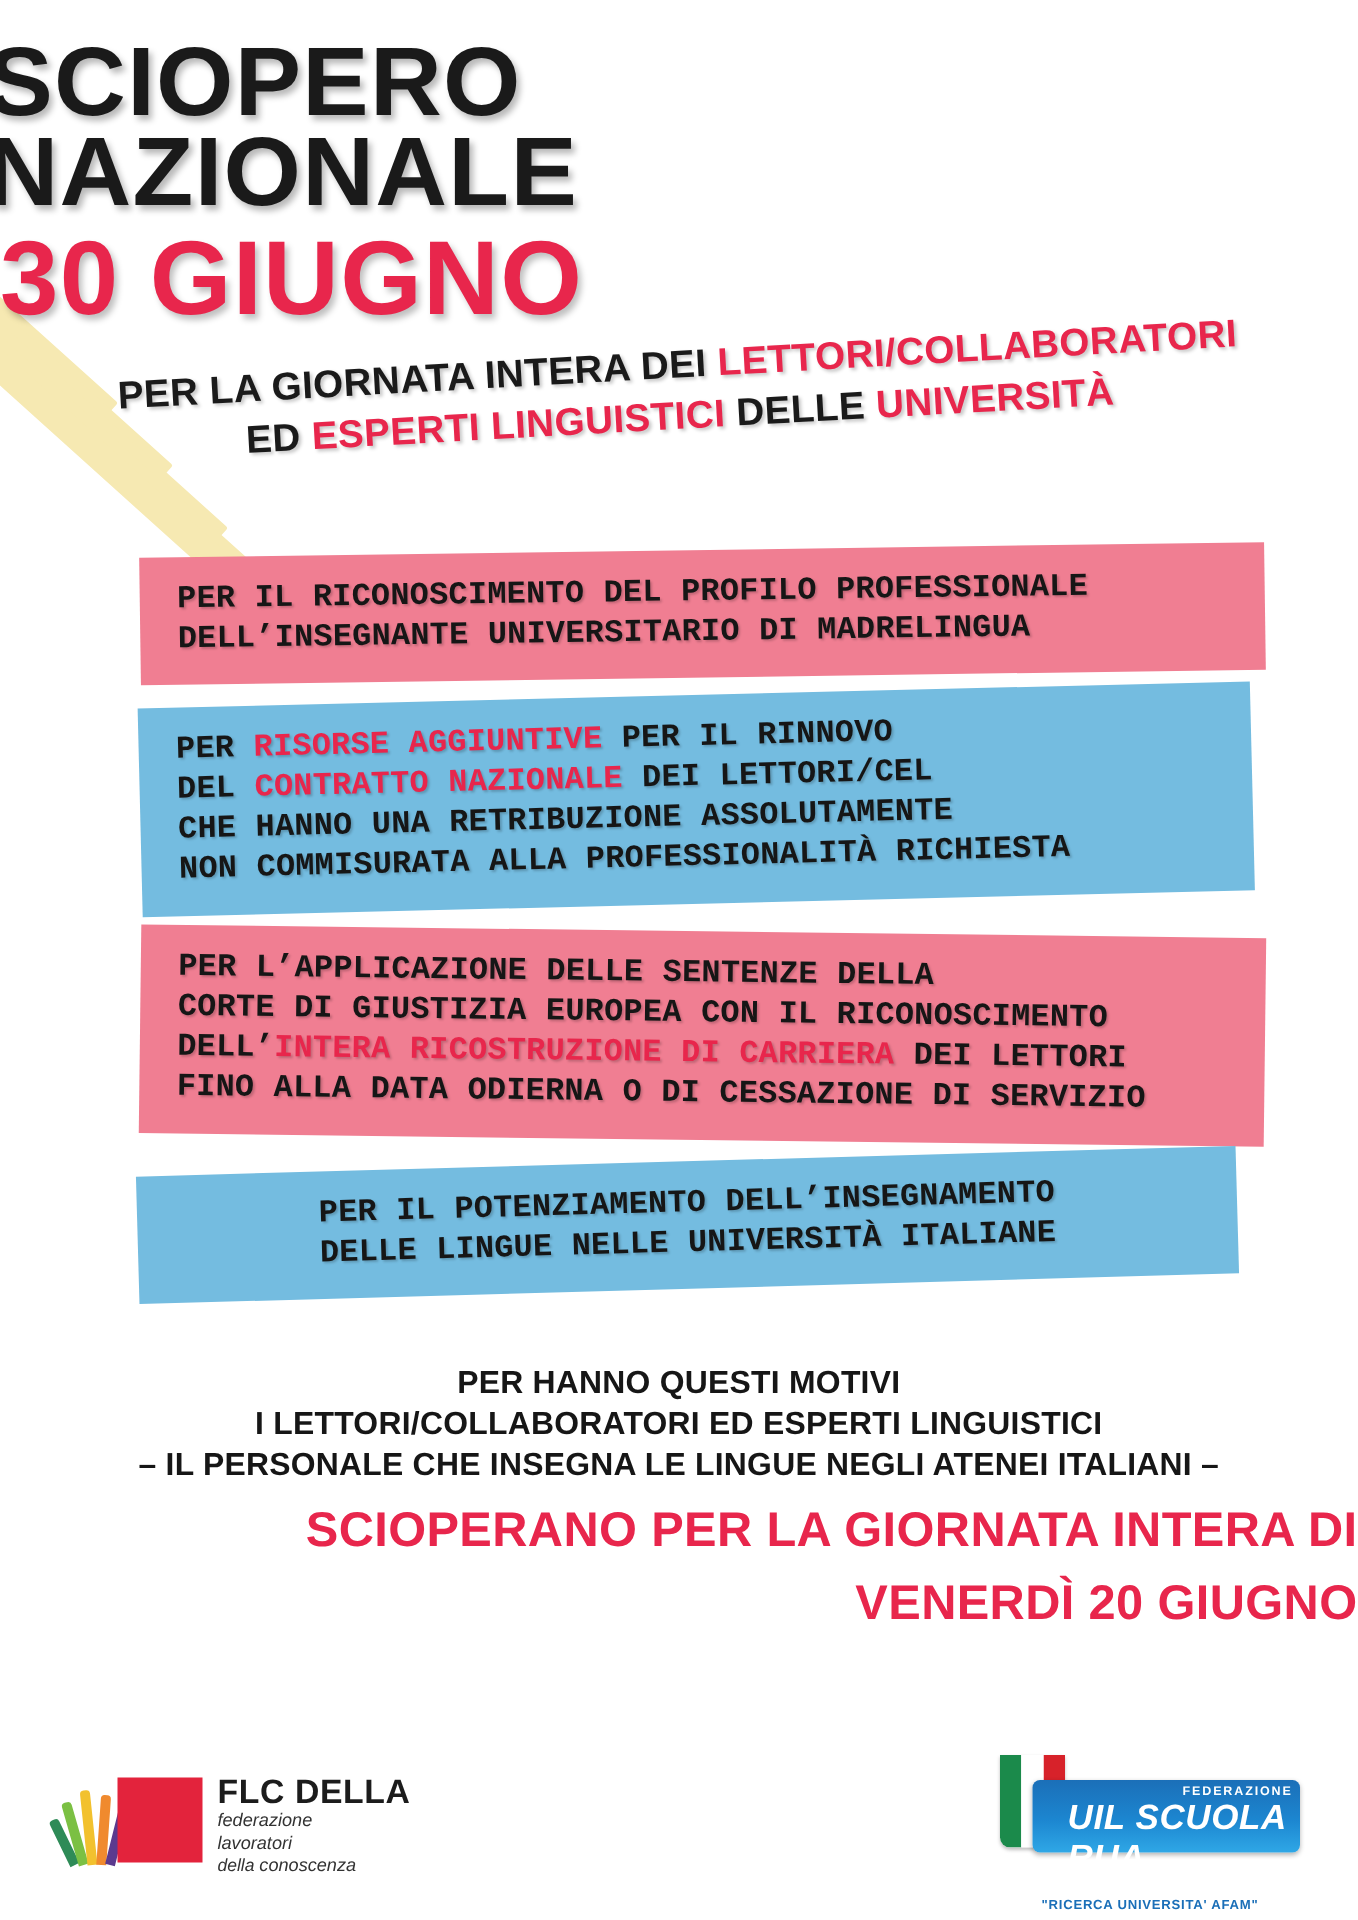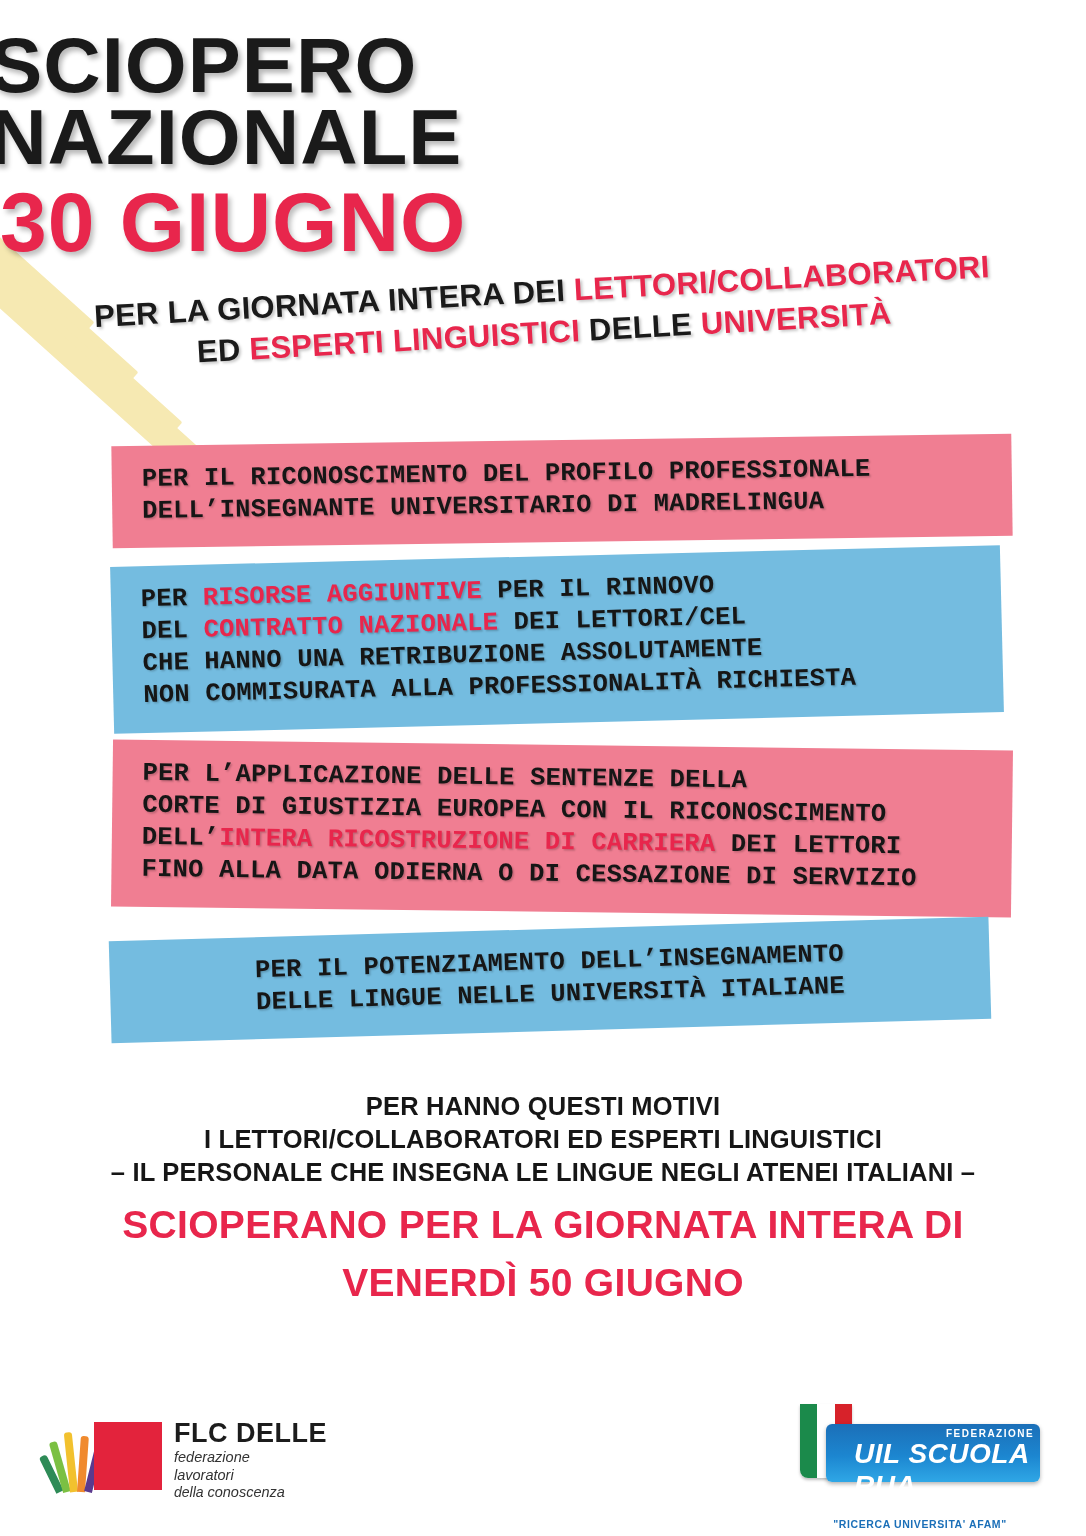--- a/index.html
+++ b/index.html
@@ -160,20 +160,21 @@
     letter-spacing: 0.2px;
   }
   .closing .big {
     display: block;
     font-size: 39px;
     font-weight: bold;
     color: #E8264C;
     line-height: 1.12;
     letter-spacing: 0.3px;
     margin-top: 14px;
+    text-align: right;
   }
 
   
   .logo-flc {
     position: absolute;
     left: 56px;
     top: 1408px;
     width: 280px;
     height: 100px;
   }
@@ -339,34 +340,34 @@
       </p>
     </div>
 
   </div>
 
   <div class="closing">
     <span class="c">PER HANNO QUESTI MOTIVI</span>
     <span class="c">I LETTORI/COLLABORATORI ED ESPERTI LINGUISTICI</span>
     <span class="c">– IL PERSONALE CHE INSEGNA LE LINGUE NEGLI ATENEI ITALIANI –</span>
     <span class="big">SCIOPERANO PER LA GIORNATA INTERA DI</span>
-    <span class="big">VENERDÌ 50 GIUGNO</span>
+    <span class="big">VENERDÌ 20 GIUGNO</span>
   </div>
 
   <div class="logo-flc">
     <div class="flc-fan">
       <i style="left:0px;  height:40px; background:#2E8B57; transform:rotate(-26deg);"></i>
       <i style="left:7px;  height:52px; background:#7BC043; transform:rotate(-16deg);"></i>
       <i style="left:14px; height:60px; background:#F2C12E; transform:rotate(-6deg);"></i>
       <i style="left:21px; height:56px; background:#F08A2E; transform:rotate(4deg);"></i>
       <i style="left:28px; height:46px; background:#5B3A8E; transform:rotate(14deg);"></i>
     </div>
     <div class="flc-sq"></div>
     <div class="flc-txt">
-      <span class="n">FLC DELLE</span>
+      <span class="n">FLC DELLA</span>
       <span class="t">federazione</span>
       <span class="t">lavoratori</span>
       <span class="t"><small>della </small><span>conoscenza</span></span>
     </div>
   </div>
 
   <div class="logo-uil">
     <div class="uil-flag">
       <span style="background:#1B8A4B;"></span>
       <span style="background:#ffffff;"></span>

